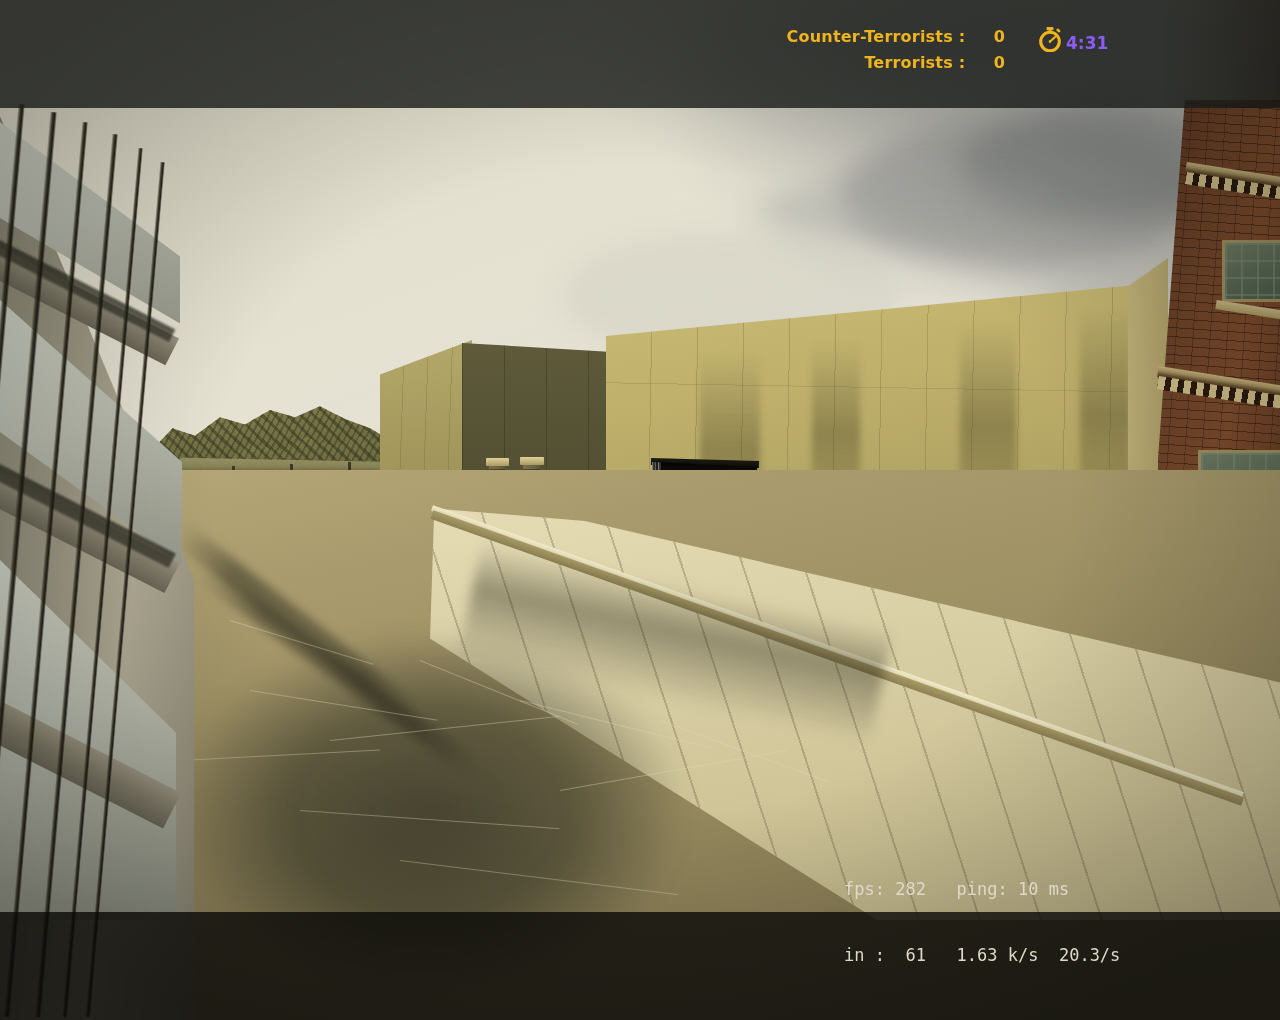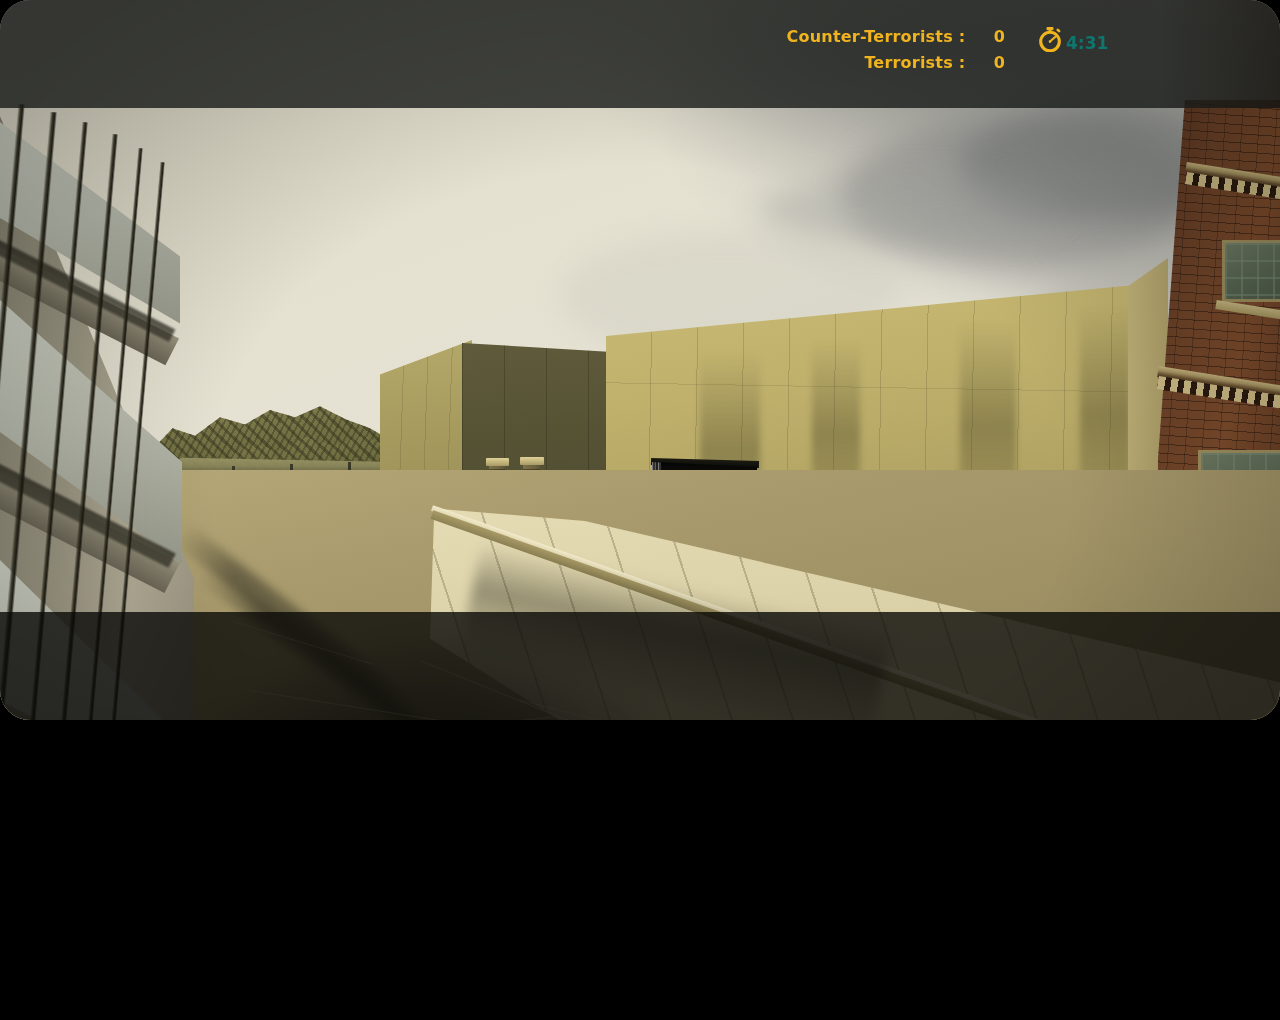--- a/index.html
+++ b/index.html
@@ -8,24 +8,23 @@
     padding: 0;
     background: #000;
   }
   body {
     font-family: "Liberation Sans", sans-serif;
   }
 
   #screen {
     position: relative;
     width: 1280px;
-    height: 720px;
+    height: 1020px;
     overflow: hidden;
     background: #0a0a08;
-    border-radius: 30px;
   }
 
   
   .sky {
     position: absolute;
     left: 0; top: 0;
     width: 1280px; height: 640px;
     background:
       radial-gradient(ellipse 620px 300px at 86% 18%, rgba(150,152,150,0.72) 0%, rgba(165,166,162,0.35) 42%, rgba(200,198,188,0.0) 72%),
       radial-gradient(ellipse 420px 180px at 70% 8%, rgba(128,131,130,0.55) 0%, rgba(170,170,166,0.15) 60%, rgba(0,0,0,0) 80%),
@@ -370,21 +369,21 @@
     display: flex;
     align-items: center;
     gap: 2px;
     margin-top: 2px;
   }
   .timer-icon { display: block; }
   .timer-text {
     font-family: "DejaVu Sans", sans-serif;
     font-weight: bold;
     font-size: 17px;
-    color: #0f766e;
+    color: #8b5cf6;
   }
 
   .hud-bottom {
     position: absolute;
     left: 0; bottom: 0;
     width: 1280px; height: 108px;
     background: rgba(10,10,8,0.80);
     z-index: 40;
   }
   .netgraph {
@@ -563,15 +562,17 @@
           <line x1="14" y1="15.6" x2="19.1" y2="10.9" stroke="#f0b41e" stroke-width="2.1" stroke-linecap="round"></line>
           <circle cx="14" cy="15.6" r="1.3" fill="#f0b41e"></circle>
         </svg>
       </span>
       <span class="timer-text">4:31</span>
     </div>
   </div>
 
   <div class="hud-bottom"></div>
   <div class="netgraph">
+    <span class="net-line">fps: 282   ping: 10 ms</span>
+    <span class="net-line">in :  61   1.63 k/s  20.3/s</span>
   </div>
 
 </div>
 
 </body></html>

